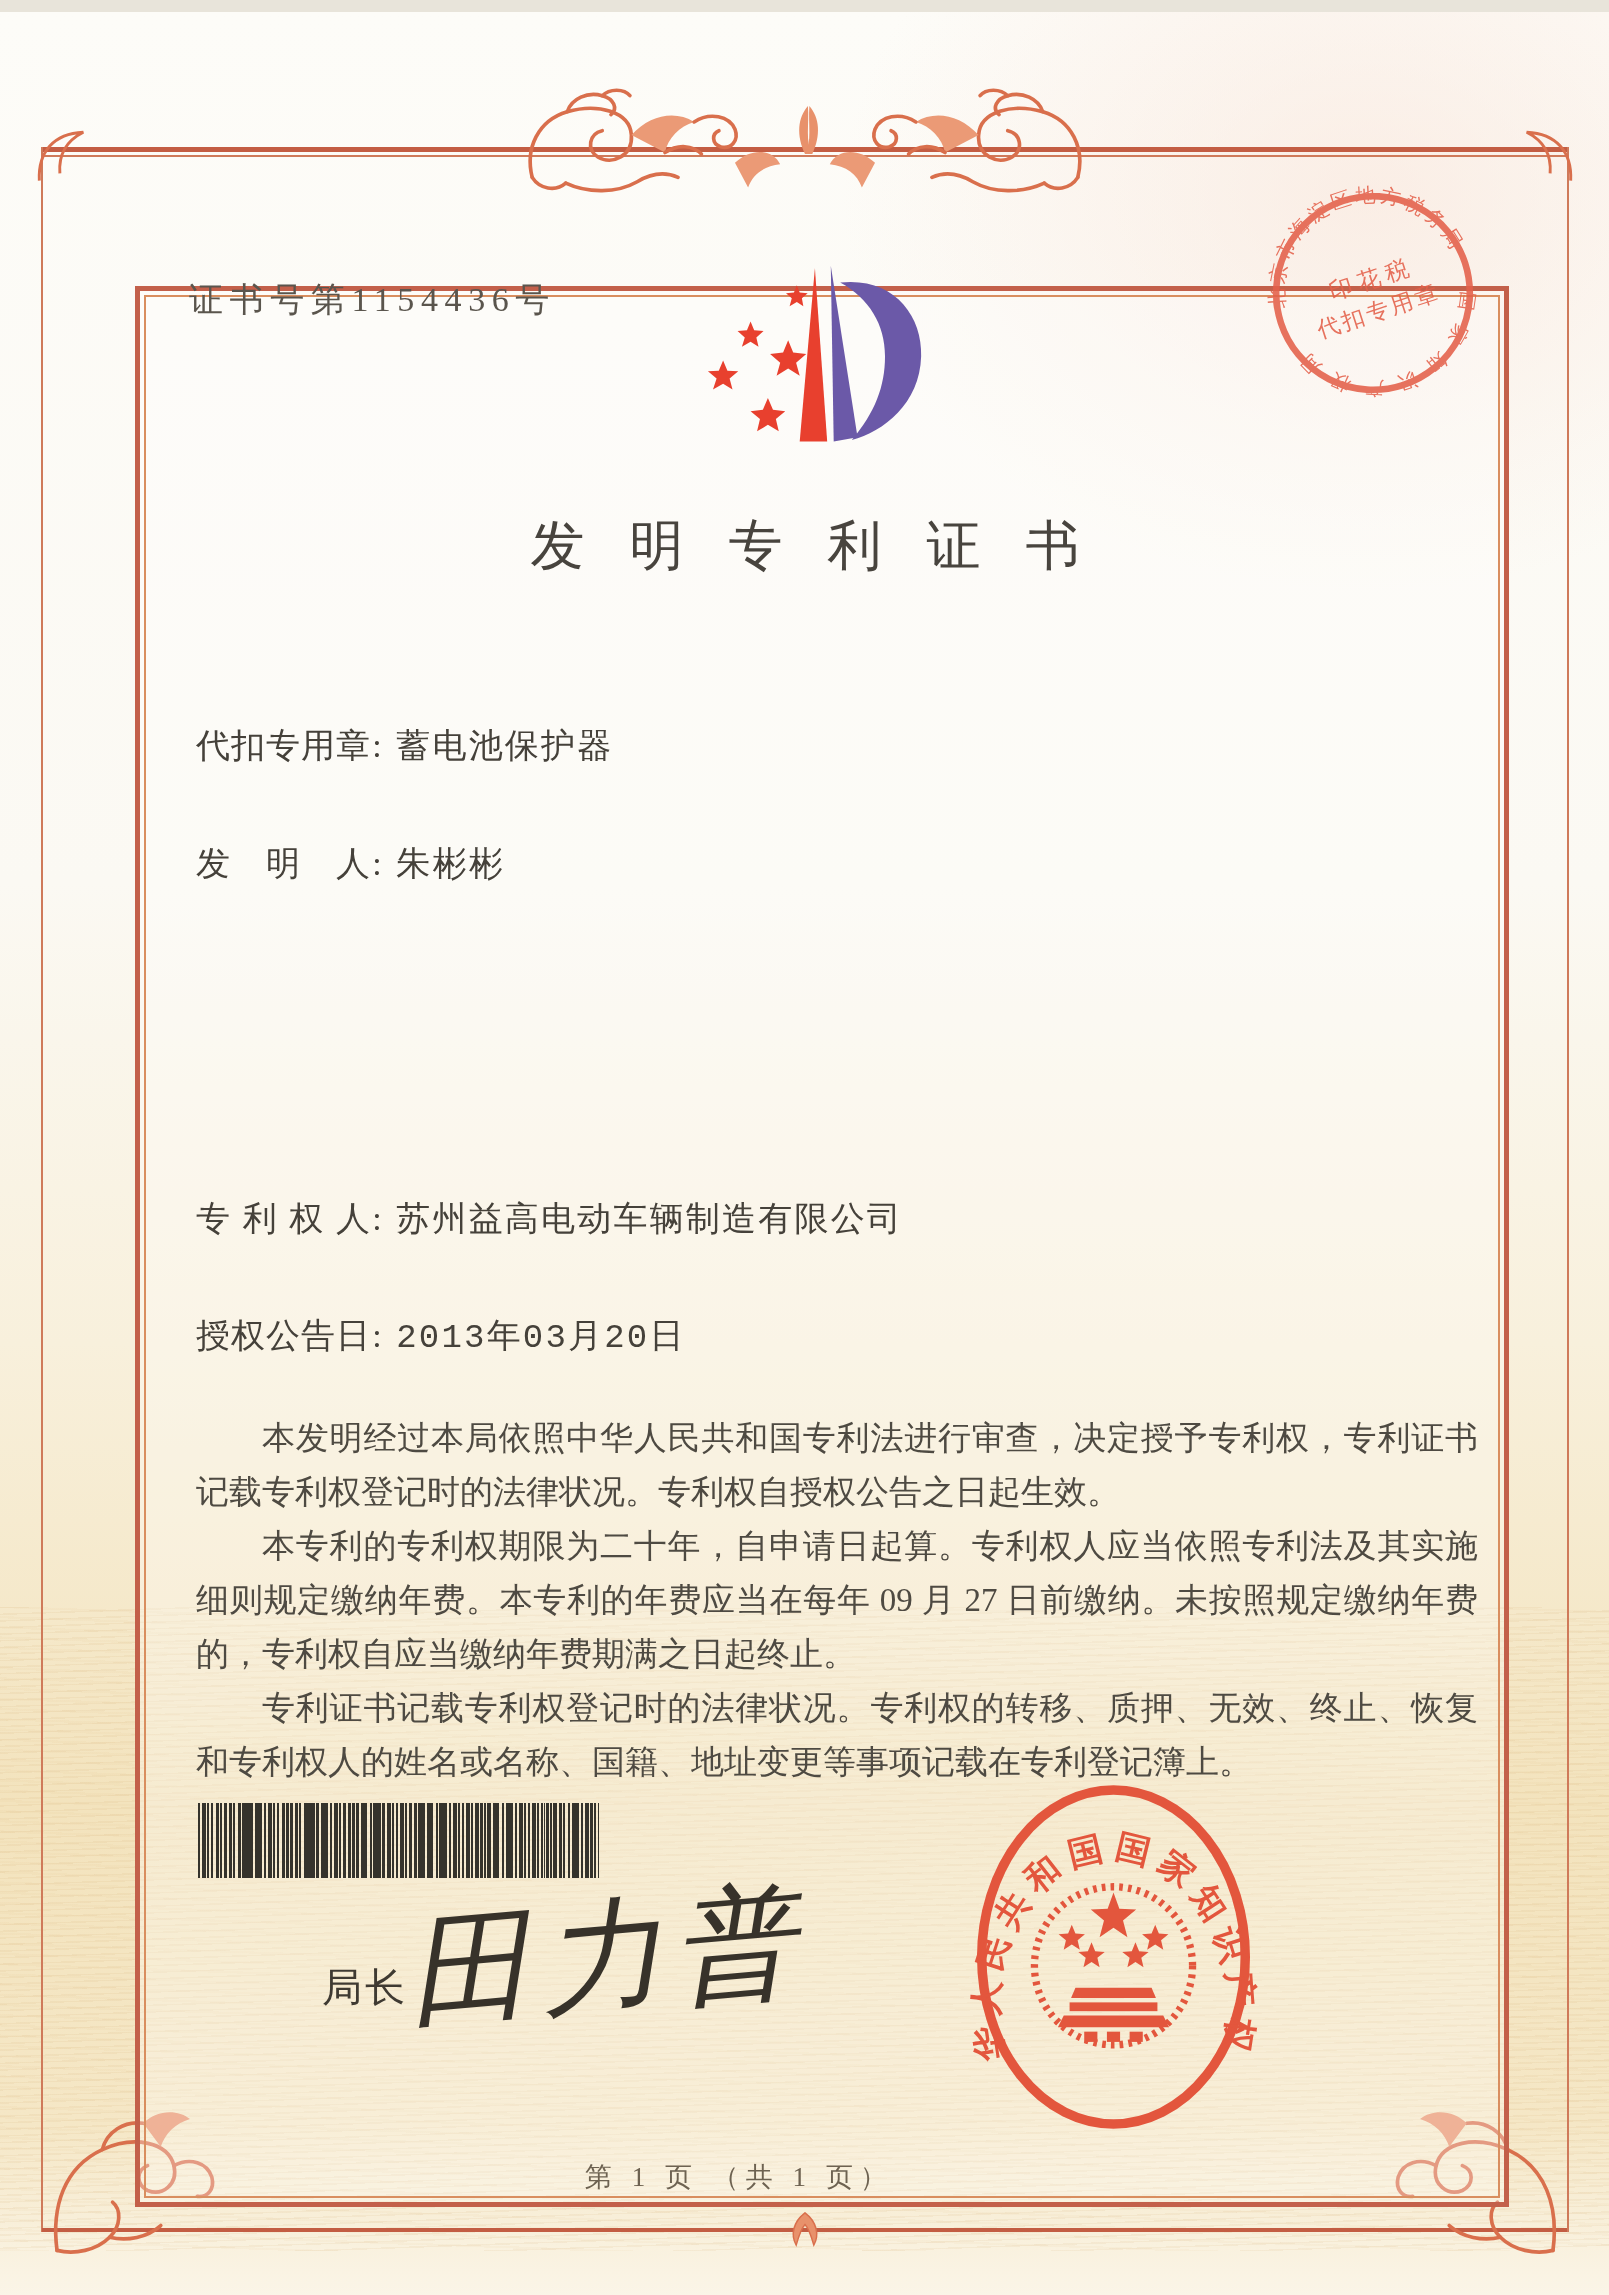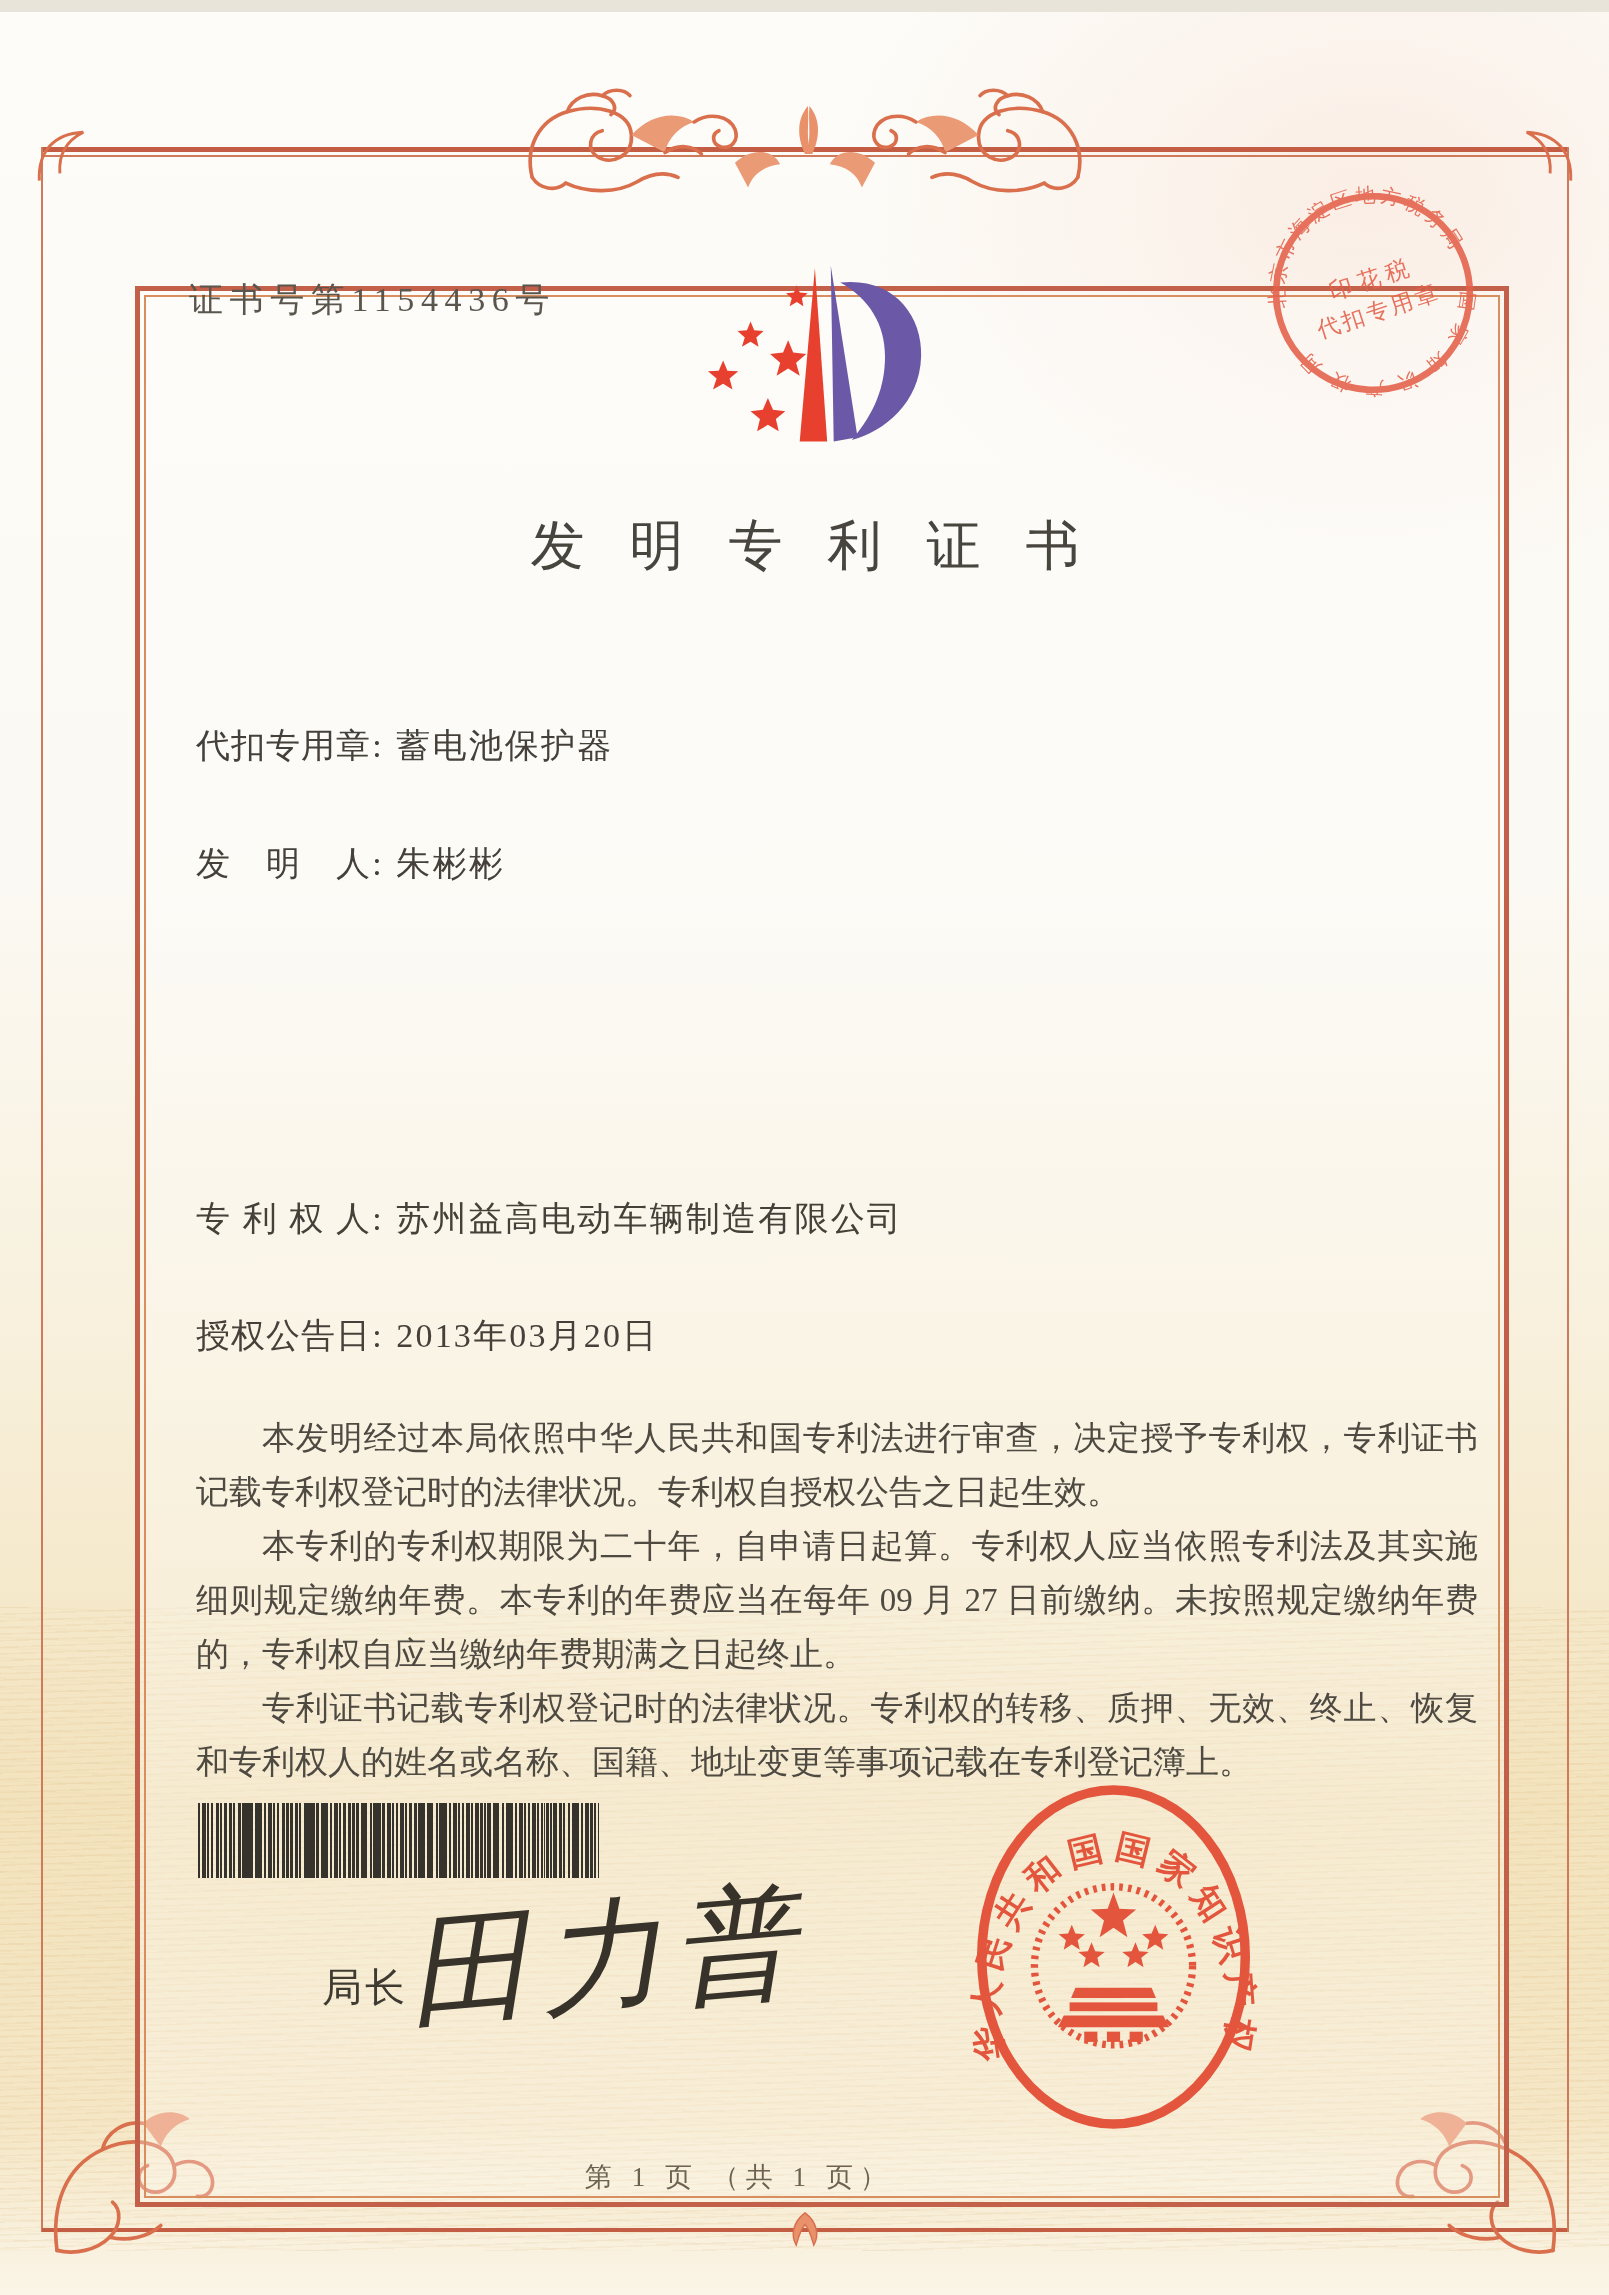--- a/index.html
+++ b/index.html
@@ -40,21 +40,21 @@
   }
   .cert-no{left:189px;top:265px;font-size:34px;letter-spacing:6.6px;color:#5a554d;}
   .title{
     left:0;top:498px;width:1610px;text-align:center;
     font-size:54px;letter-spacing:45px;text-indent:45px;
     color:#48443e;font-weight:500;
   }
   .frow{font-size:34px;color:#45413a;white-space:nowrap;}
   .flabel{display:inline-block;width:174px;text-align:justify;text-align-last:justify;vertical-align:bottom;}
   .fcolon{margin-left:2.2px;}
-  .fvalue{margin-left:14.6px;letter-spacing:2.2px;}
+  .fvalue{margin-left:14.6px;letter-spacing:2.2px;font-family:Liberation Mono, monospace;}
   .row0{left:196px;top:711px;}
   .row1{left:196px;top:829px;}
   .row2{left:196px;top:948px;}
   .row3{left:196px;top:1067px;}
   .row4{left:196px;top:1184px;}
   .row5{left:196px;top:1301px;}
   .body-text{
     left:196px;top:1399px;width:1282px;
     font-size:33px;line-height:54px;color:#4e4a42;
     text-align:justify;

